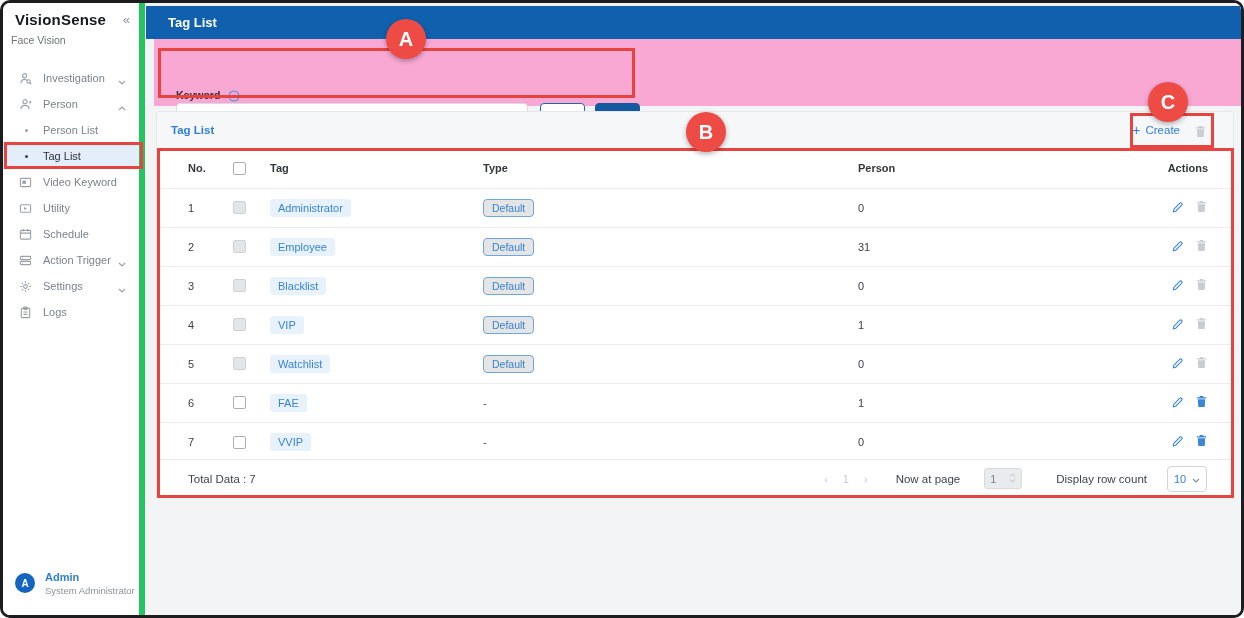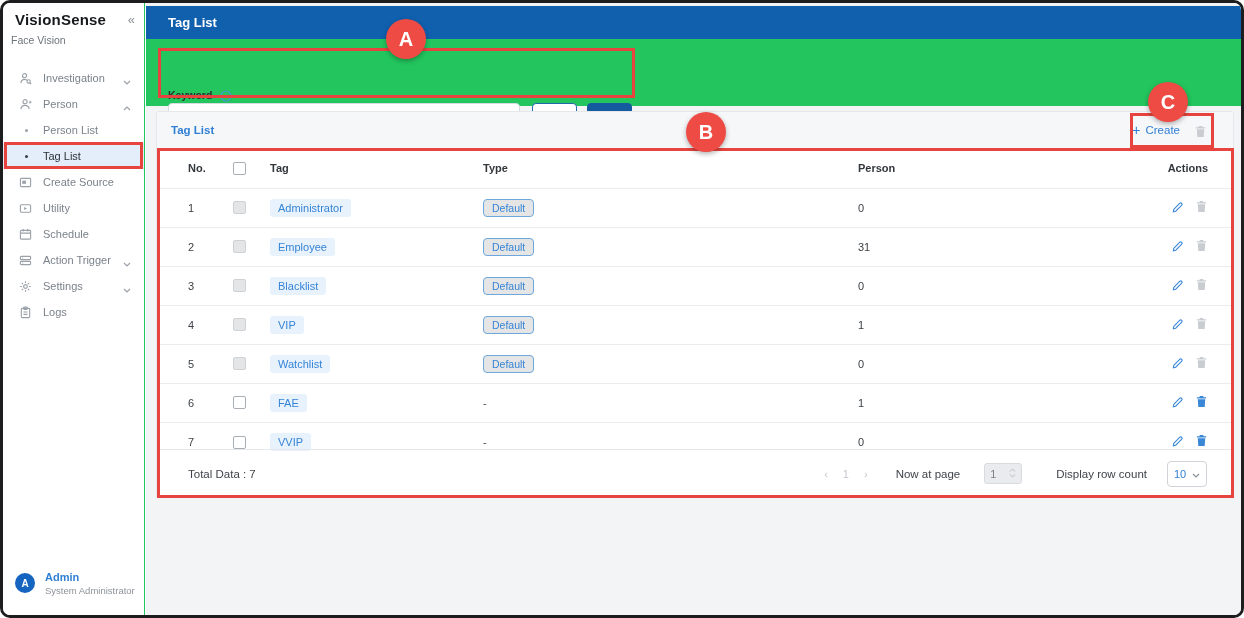--- a/index.html
+++ b/index.html
@@ -1,41 +1,41 @@
 <!DOCTYPE html>
 <html><head>
 <meta charset="utf-8">
 <style>
   * { box-sizing: border-box; margin: 0; padding: 0; }
   html,body { width:1244px; height:618px; background:#fff; font-family:"Liberation Sans",sans-serif; }
   .window { position:relative; width:1244px; height:618px; border:3px solid #1d1d20; border-radius:10px; overflow:hidden; background:#fff; }
 
   
-  .sidebar { position:absolute; left:0; top:0; bottom:0; width:142px; background:#fff; border-right:1px solid #22c55e; z-index:6; }
+  .sidebar { position:absolute; left:0; top:0; bottom:0; width:142px; background:#fff; border-right:6px solid #22c55e; z-index:6; }
   .app-title { position:absolute; left:12px; top:8px; font-size:15px; font-weight:bold; color:#17191c; letter-spacing:.2px; }
   .app-subtitle { position:absolute; left:8px; top:31px; font-size:10.5px; color:#6e747c; }
   .collapse-btn { position:absolute; right:9px; top:9px; font-size:13px; color:#8a9097; cursor:pointer; }
   .nav { position:absolute; left:0; right:0; top:62px; }
   .nav-item { position:relative; height:26px; display:flex; align-items:center; padding-left:16px; color:#7b828b; font-size:11px; cursor:pointer; }
   .nav-item .nico { width:13px; height:13px; margin-right:11px; flex:none; color:#9aa1a8; }
   .nav-item .chev { position:absolute; right:13px; top:10px; color:#9aa1a8; }
   .nav-sub { padding-left:22px; }
   .nav-sub .bullet { width:3px; height:3px; border-radius:50%; background:#9aa1a8; margin-right:15px; flex:none; }
   .nav-sub.selected { background:#e4eefb; color:#2c3137; }
   .nav-sub.selected .bullet { background:#3b4047; }
   .anno-rect-nav { position:absolute; left:1px; top:139px; width:139px; height:27px; border:3px solid #e8443f; z-index:8; pointer-events:none; }
   .user-block { position:absolute; left:0; bottom:10px; width:142px; height:34px; }
   .avatar { position:absolute; left:12px; top:2px; width:20px; height:20px; border-radius:50%; background:#1565c0; color:#fff; font-size:10px; font-weight:bold; display:flex; align-items:center; justify-content:center; }
   .user-name { position:absolute; left:42px; top:0; font-size:11px; font-weight:bold; color:#2f7fd4; }
   .user-role { position:absolute; left:42px; top:14px; font-size:9.5px; color:#8d9298; }
 
   
   .content { position:absolute; left:143px; right:0; top:0; bottom:0; background:#f3f4f6; }
   .topbar { position:absolute; left:0; right:0; top:3px; height:33px; background:#1060ae; color:#fff; display:flex; align-items:center; padding-left:22px; font-weight:bold; font-size:13px; }
-  .filter-strip { position:absolute; left:0; right:0; top:36px; height:67px; background:#22c55e; }
+  .filter-strip { position:absolute; left:8px; right:0; top:36px; height:67px; background:#f9a8d4; }
   .keyword-label { position:absolute; left:22px; top:50px; font-size:10.5px; font-weight:bold; color:#2b2f33; }
   .info-icon { position:absolute; left:74px; top:49px; width:12px; height:12px; color:#4a90d9; }
   .keyword-input { position:absolute; left:22px; top:64px; width:352px; height:24px; border:1px solid #d7dade; border-radius:4px; font-size:11px; color:#3c4045; padding:0 9px; font-family:"Liberation Sans",sans-serif; background:#fff; }
   .keyword-input::placeholder { color:#a7abb0; }
   .btn { position:absolute; top:64px; height:24px; border-radius:4px; font-size:11px; font-weight:bold; display:flex; align-items:center; justify-content:center; cursor:pointer; font-family:"Liberation Sans",sans-serif; }
   .btn-reset { left:386px; width:45px; background:#fff; border:1px solid #2268ad; color:#1b5a9e; }
   .btn-apply { left:441px; width:45px; background:#15599f; border:1px solid #15599f; color:#fff; }
 
   
   .panel { position:absolute; left:10px; top:108px; width:1078px; height:387px; background:#fff; border:1px solid #e5e7ea; border-radius:3px; }
@@ -55,21 +55,21 @@
   .cb { display:inline-block; width:13px; height:13px; border-radius:2px; border:1px solid #a9aeb5; background:#fff; vertical-align:middle; cursor:pointer; }
   .cb-disabled { background:#e4e5e7; border-color:#cfd2d5; cursor:default; }
   .tag-pill { display:inline-block; background:#e8f2fc; color:#3584d6; font-size:11px; padding:3px 8px; border-radius:3px; cursor:pointer; }
   .type-chip { display:inline-block; border:1px solid #6ea7dd; color:#3584d6; background:#e5e5e5; font-size:10.5px; padding:2px 8px; border-radius:4px; }
   .type-dash { color:#4a4f55; }
   .act { display:inline-block; vertical-align:middle; }
   .act.edit { color:#3a87d8; margin-right:10px; cursor:pointer; }
   .act.trash.on { color:#3a87d8; cursor:pointer; }
   .act.trash.off { color:#c9cdd2; }
 
-  .panel-footer { position:absolute; left:0; right:0; bottom:0; height:48px; border-top:1px solid #e5e7ea; display:flex; align-items:center; font-size:11.5px; color:#3f444a; }
+  .panel-footer { position:absolute; left:0; right:0; bottom:0; height:38px; border-top:1px solid #e5e7ea; display:flex; align-items:center; font-size:11.5px; color:#3f444a; }
   .total-label { padding-left:31px; }
   .foot-right { margin-left:auto; display:flex; align-items:center; padding-right:26px; }
   .pager { display:flex; align-items:center; gap:15px; color:#c3c7cc; font-size:11px; margin-right:28px; }
   .pager .pgno { color:#c3c7cc; }
   .now-label { margin-right:24px; }
   .page-input { width:38px; height:21px; background:#e9ebee; border:1px solid #d8dadd; border-radius:3px; display:flex; align-items:center; padding:0 5px; color:#7c828a; font-size:11px; margin-right:34px; }
   .page-input .spin { margin-left:auto; color:#b6bac0; }
   .rowcount-label { margin-right:20px; }
   .rowcount-select { width:40px; height:22px; background:#fff; border:1px solid #d0d3d7; border-radius:4px; display:flex; align-items:center; padding:12px 6px; color:#2f7fd4; font-size:11px; cursor:pointer; }
   .rowcount-select .chev { margin-left:auto; color:#8a9097; }
@@ -130,21 +130,21 @@
         <span class="bullet"></span>
         <span>Tag List</span>
       </div>
       <div class="nav-item">
         <span class="nico">
           <svg width="13" height="13" viewBox="0 0 14 14" fill="none" stroke="currentColor" stroke-width="1.2">
               <rect x="1.5" y="2.5" width="11" height="9" rx="1"></rect>
               <rect x="3.5" y="5" width="4" height="3.4" fill="currentColor" stroke="none"></rect>
             </svg>
         </span>
-        <span>Create Source</span>
+        <span>Video Keyword</span>
       </div>
       <div class="nav-item">
         <span class="nico">
           <svg width="13" height="13" viewBox="0 0 14 14" fill="none" stroke="currentColor" stroke-width="1.2">
               <rect x="1.5" y="3" width="11" height="8" rx="1.2"></rect>
               <path d="M5.5 5.3v3.4l3-1.7z" fill="currentColor" stroke="none"></path>
             </svg>
         </span>
         <span>Utility</span>
       </div>

